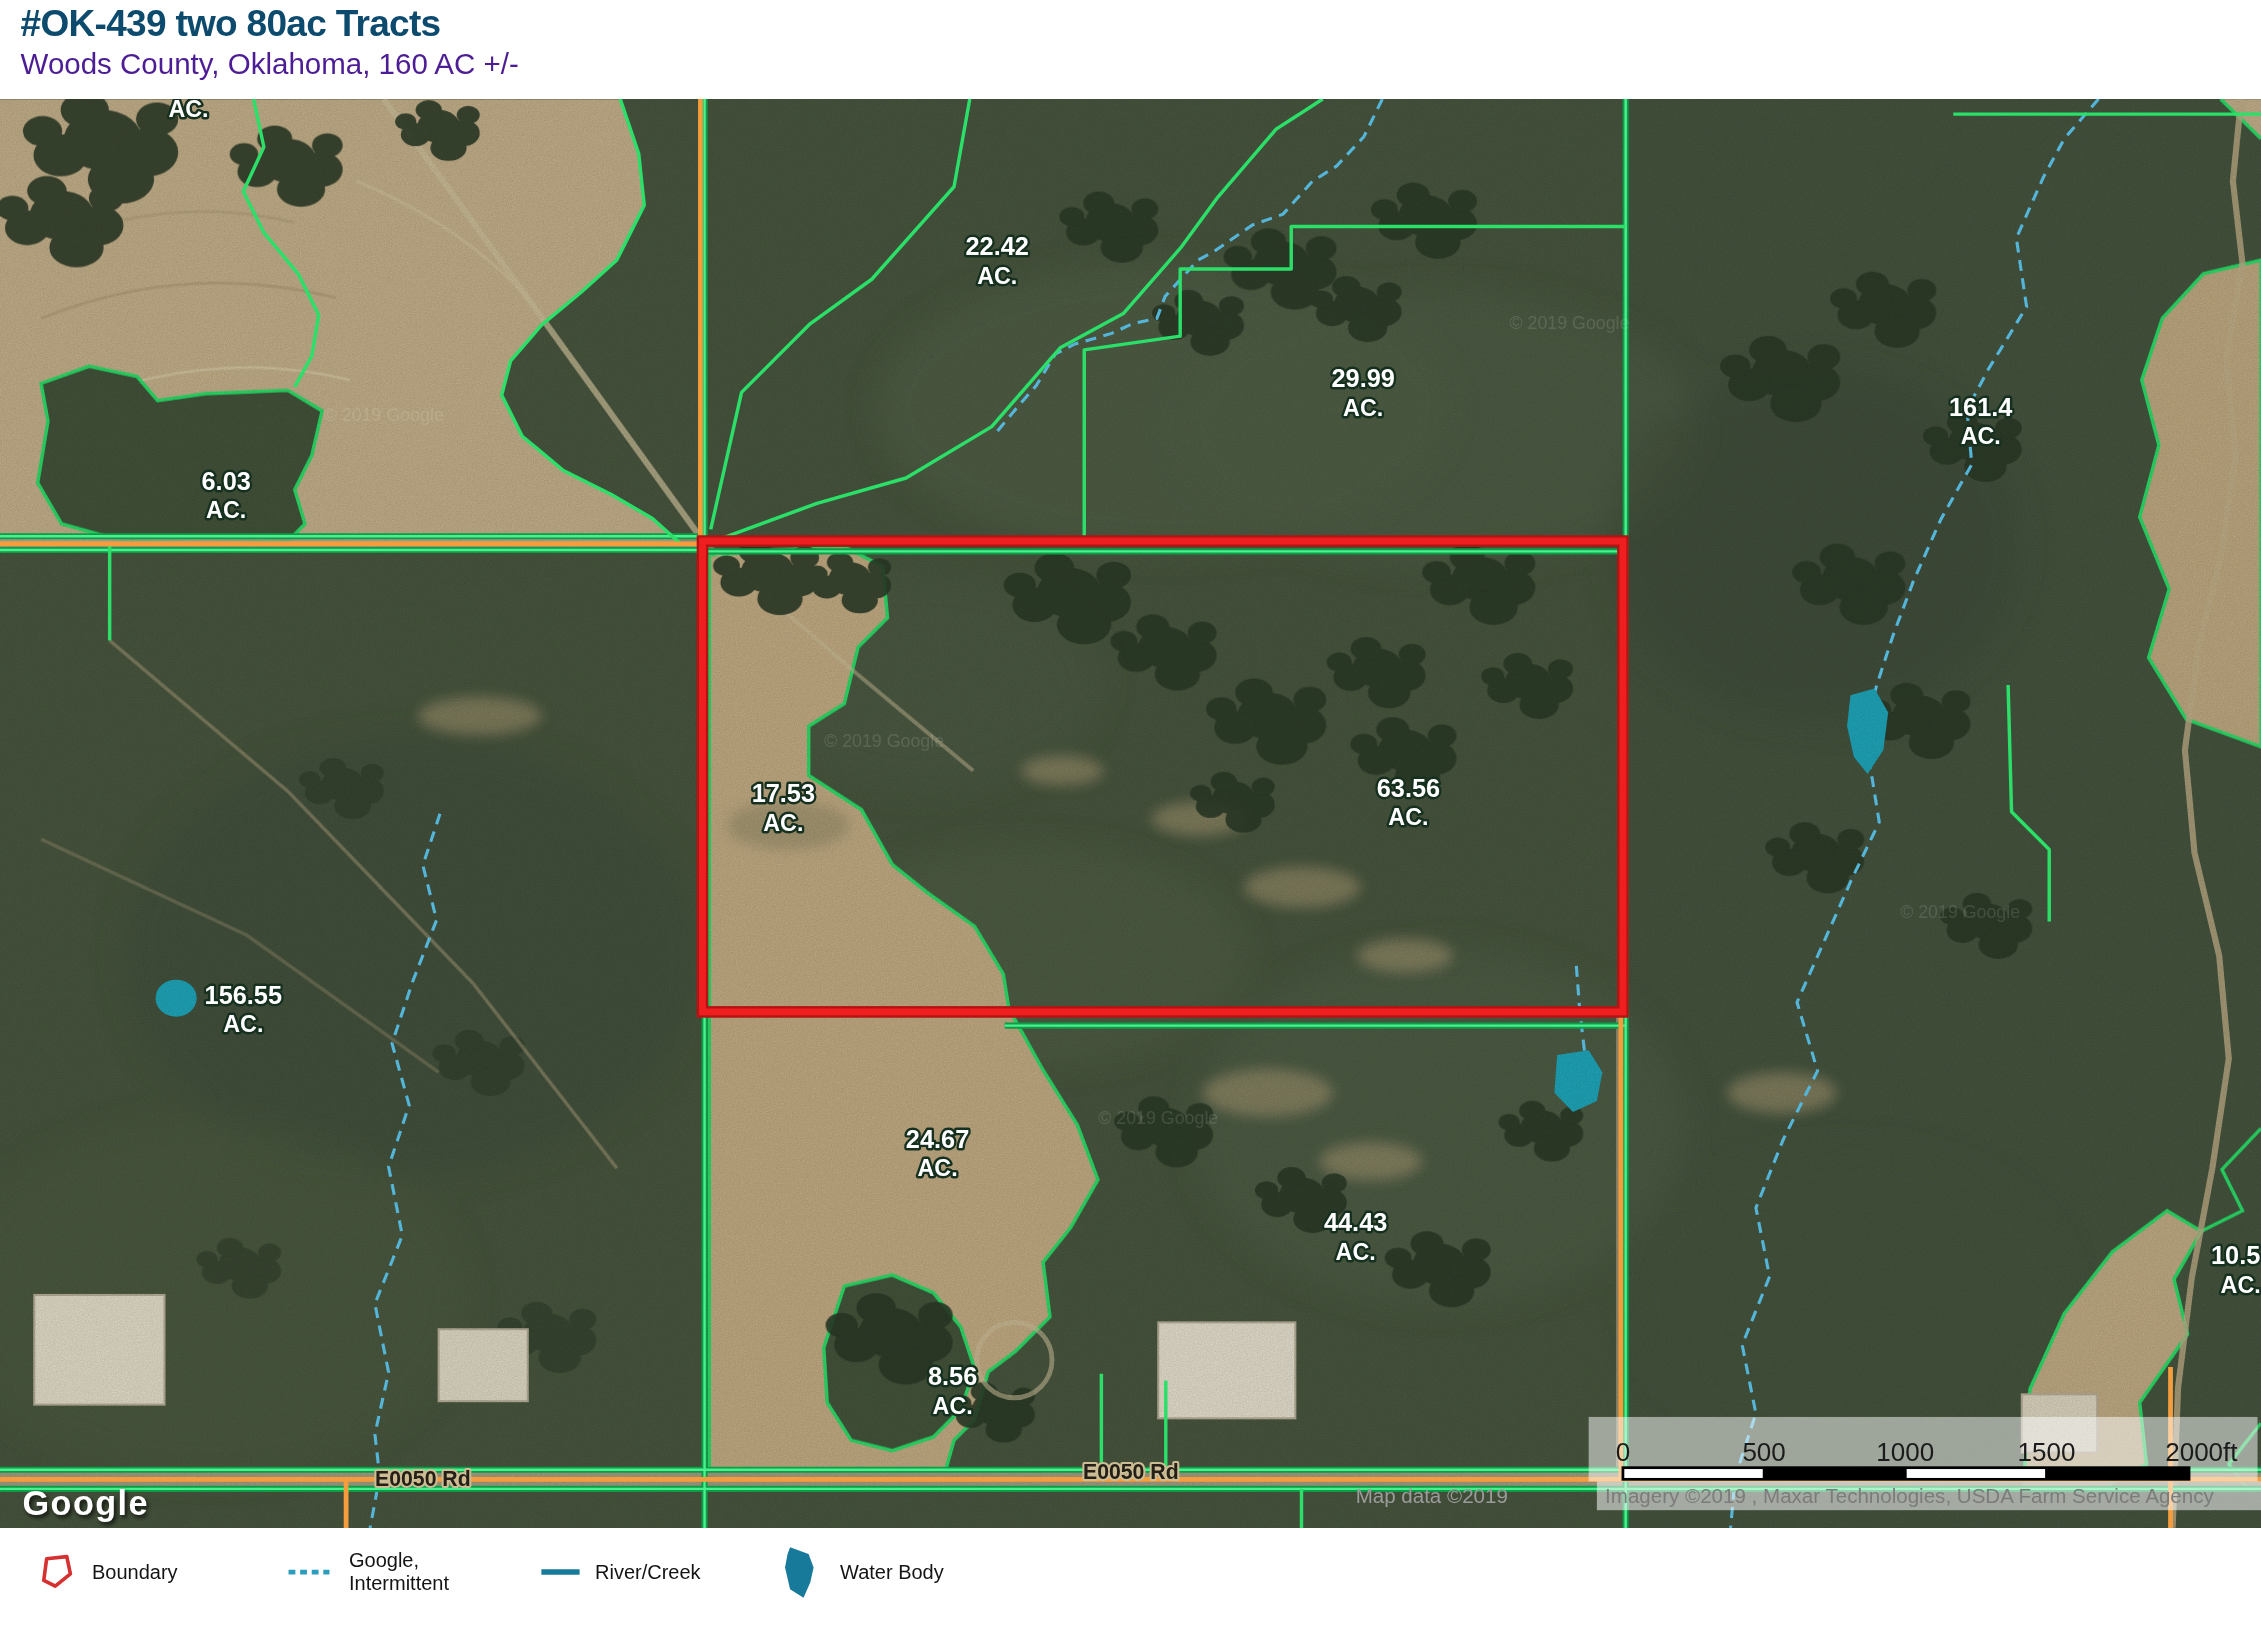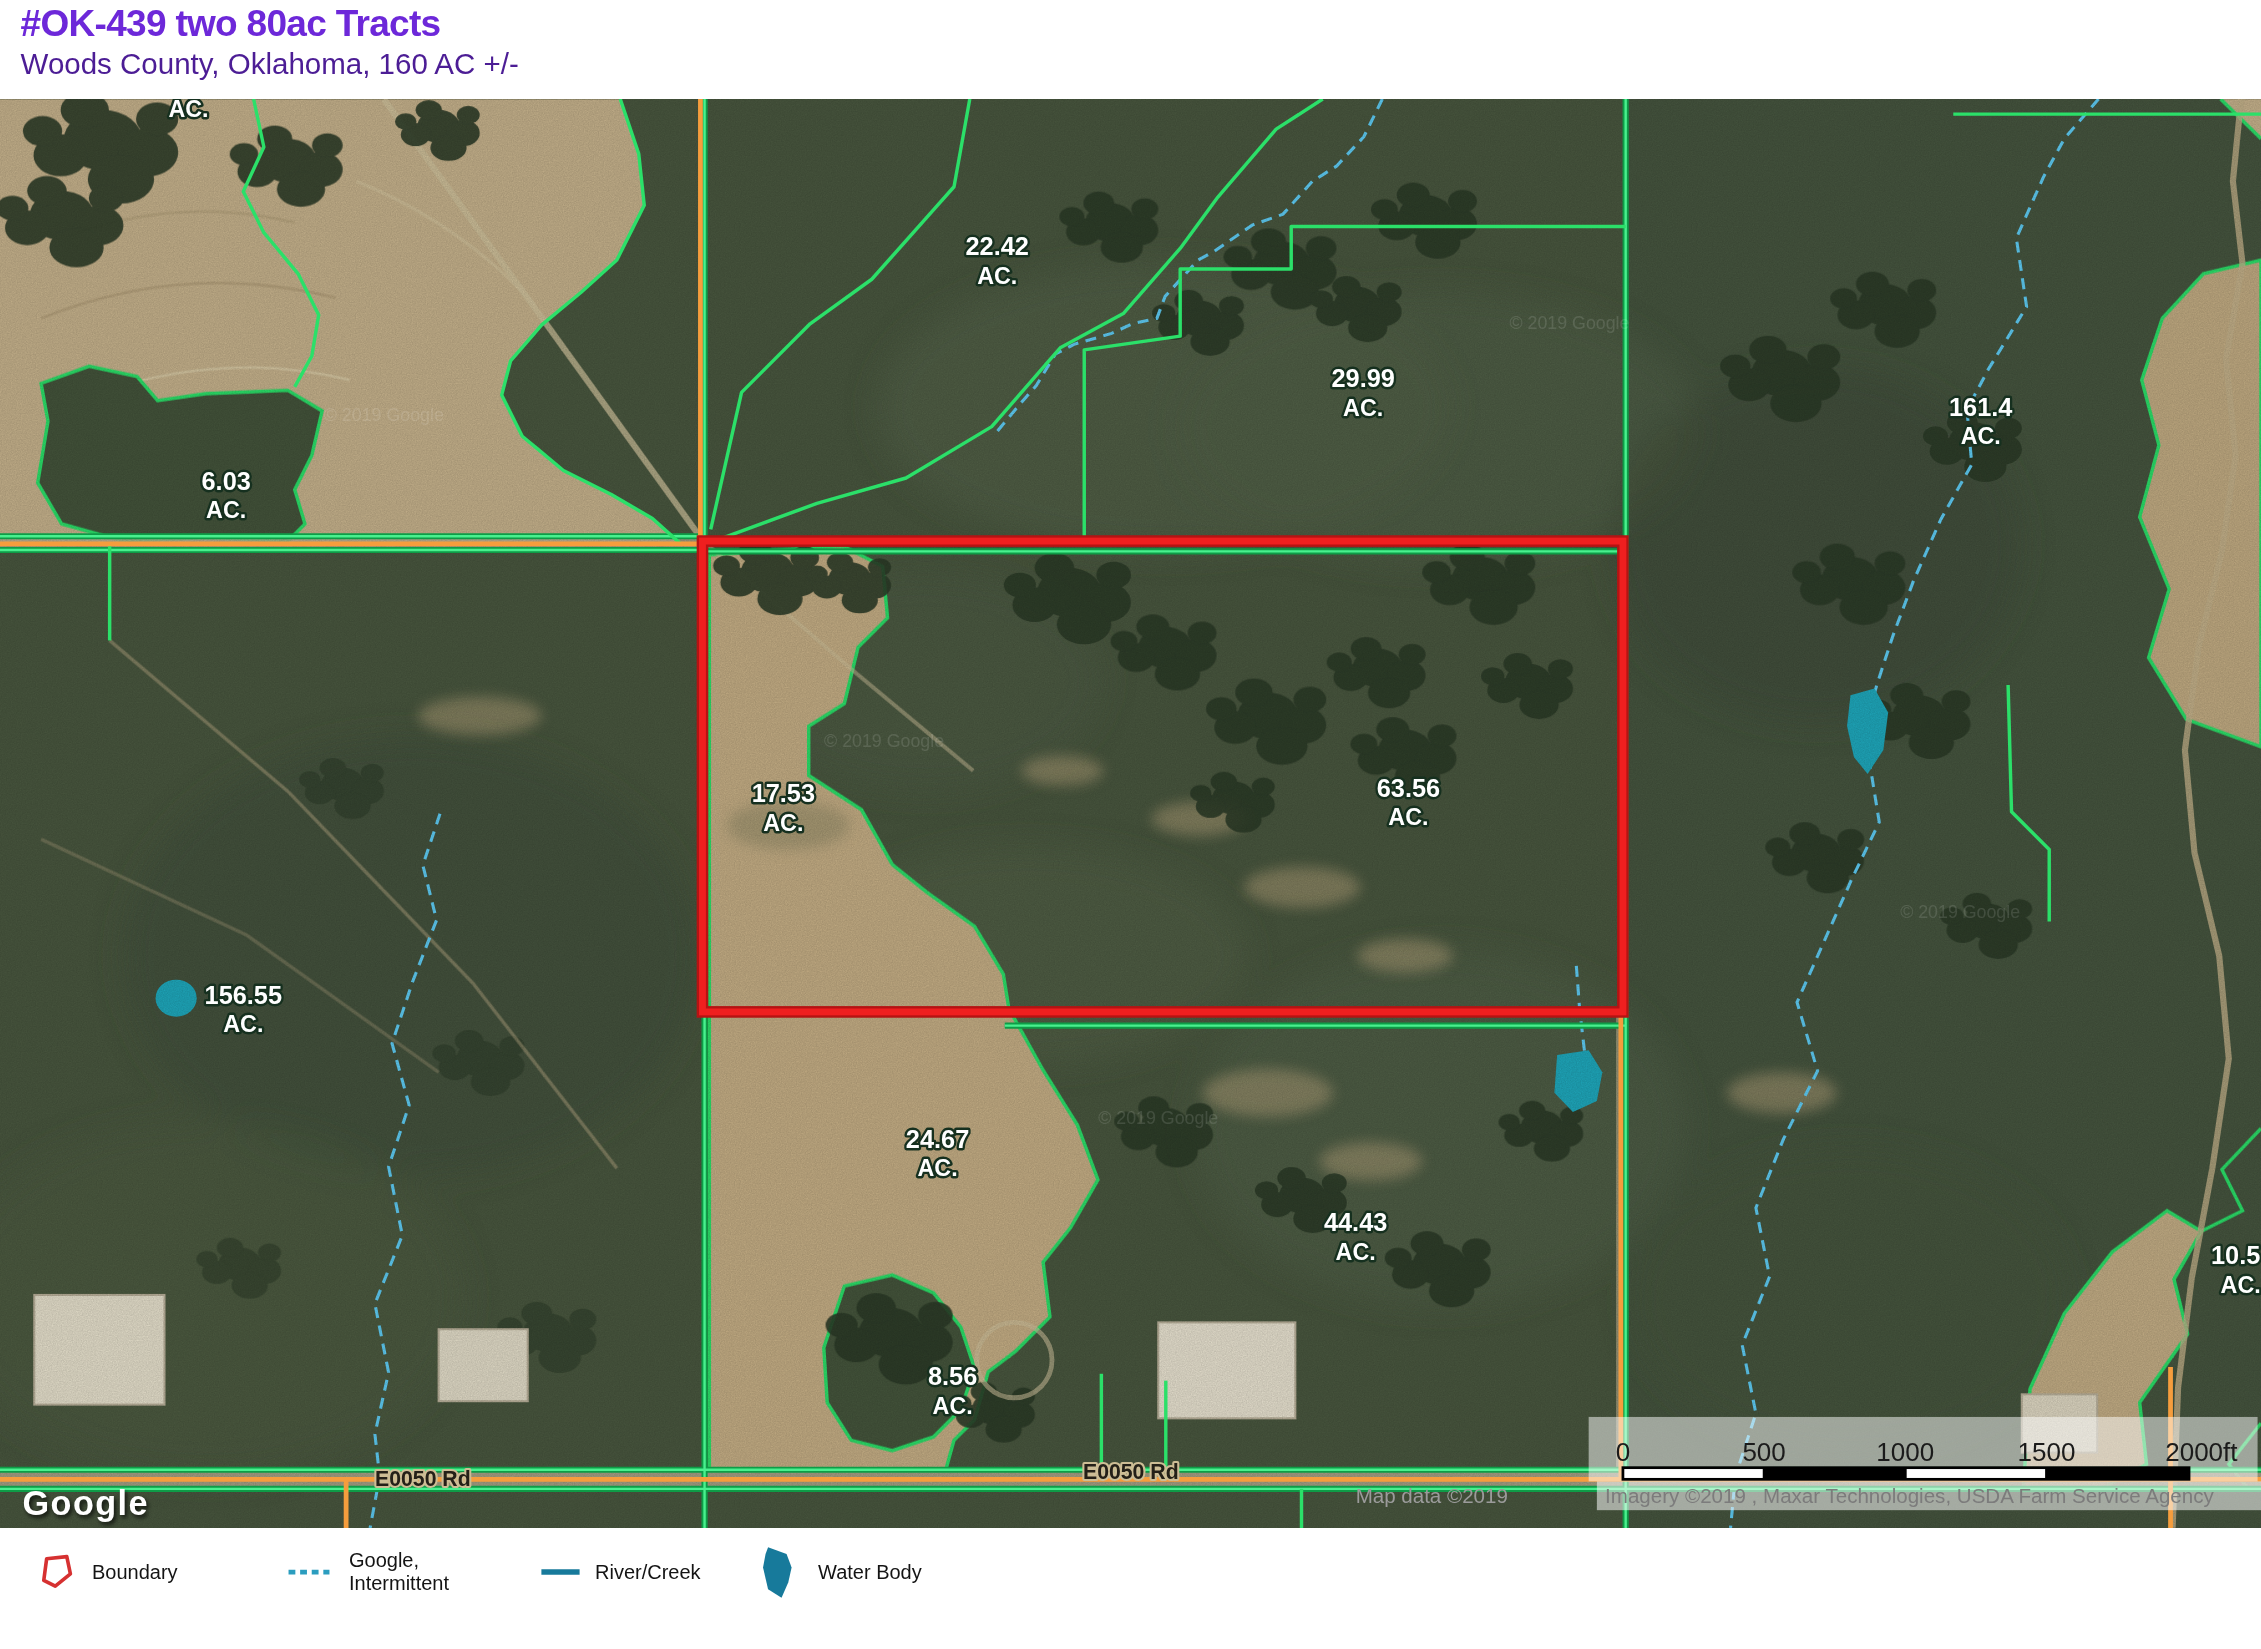--- a/index.html
+++ b/index.html
@@ -1,21 +1,21 @@
 <!DOCTYPE html>
 <html style="font-size:11px"><head>
 <meta charset="utf-8">
 <style>
   html,body{margin:0;padding:0;}
   body{
     width:2261px;height:1650px;position:relative;background:#ffffff;
     font-family:"Liberation Sans",sans-serif;overflow:hidden;
   }
   .hdr{position:absolute;left:20.6px;top:2.7px;}
-  .hdr .title{font-size:37px;font-weight:bold;color:#6d28d9;letter-spacing:-0.7px;line-height:42px;}
+  .hdr .title{font-size:37px;font-weight:bold;color:#0c4a6e;letter-spacing:-0.7px;line-height:42px;}
   .hdr .subtitle{font-size:29.5px;color:#4c1d95;line-height:38px;}
   .mapwrap{position:absolute;left:0;top:99px;width:2261px;height:1429px;overflow:hidden;background:#49573f;}
   svg text{font-family:"Liberation Sans",sans-serif;}
   .ac-val{font-size:37px;font-weight:bold;fill:#ffffff;stroke:#16301f;stroke-width:7px;
           paint-order:stroke;stroke-linejoin:round;text-anchor:middle;}
   .ac-unit{font-size:34px;font-weight:bold;fill:#ffffff;stroke:#16301f;stroke-width:7px;
           paint-order:stroke;stroke-linejoin:round;text-anchor:middle;}
   .roadlbl{font-size:31px;font-weight:bold;fill:#242018;stroke:#cdbd95;stroke-width:6px;
           paint-order:stroke;stroke-linejoin:round;text-anchor:middle;}
   .wm{font-size:26px;fill:rgba(255,255,255,0.12);text-anchor:middle;}
@@ -321,21 +321,21 @@
     </span>
   </div>
 
   <div class="legend-item" style="left:540px;gap:14px;">
     <svg width="41" height="8.2" viewBox="0 0 60 12">
       <line x1="2" y1="6" x2="58" y2="6" stroke="#177a9b" stroke-width="8"></line>
     </svg>
     <span class="legend-label">River/Creek</span>
   </div>
 
-  <div class="legend-item" style="left:758px;">
+  <div class="legend-item" style="left:780px;">
     <svg width="42" height="55" viewBox="0 0 50 64">
       <polygon points="12,2 34,10 40,26 36,44 28,62 12,52 6,26 9,10" fill="#177a9b"></polygon>
     </svg>
     <span class="legend-label">Water Body</span>
   </div>
 
 </div>
 
 
 </body></html>

